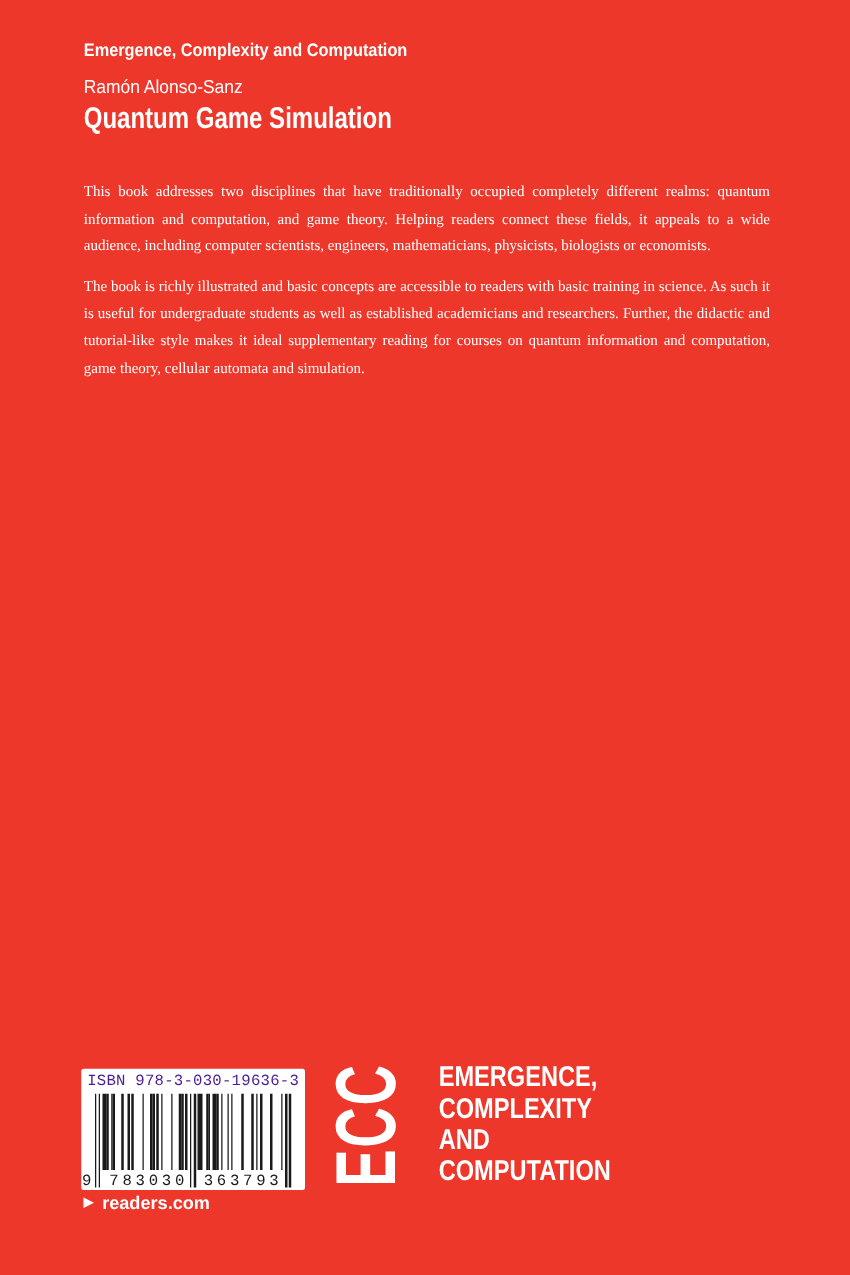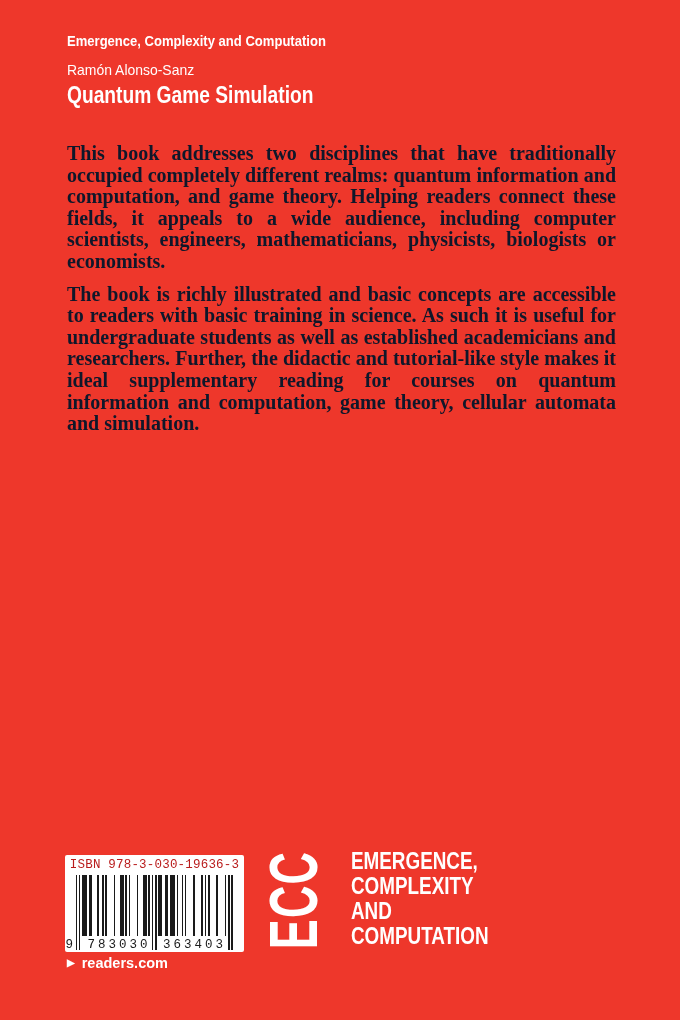--- a/index.html
+++ b/index.html
@@ -22,32 +22,31 @@
   }
   .book-title{
     position:absolute;left:67px;top:81px;margin:0;
     font-size:24px;font-weight:bold;color:#fff;
     transform:scaleX(0.80);transform-origin:0 0;white-space:nowrap;
   }
   
   .blurb{
     position:absolute;left:67px;top:143px;width:549px;
     font-family:"Liberation Serif","DejaVu Serif",serif;
-    font-size:20px;line-height:21.6px;color:#0f172a;
+    font-size:12px;line-height:21.6px;color:#ffffff;
     text-align:justify;
-    font-weight:bold;
   }
   .blurb p{margin:0 0 11px 0;}
   
   .barcode-box{
     position:absolute;left:65px;top:855px;width:179px;height:97px;
     background:#fff;border-radius:2px;
   }
   .isbn-label{
-    margin-top:4px;text-align:center;color:#b91c1c;
+    margin-top:4px;text-align:center;color:#4c1d95;
     font-family:"Liberation Mono","DejaVu Sans Mono",monospace;
     font-size:12.5px;letter-spacing:.2px;white-space:nowrap;line-height:1.1;
   }
   .barcode{
     position:relative;width:158px;height:75px;margin:2px auto 0;
     display:flex;align-items:flex-start;
   }
   .barcode i{display:block;flex:none;width:1.663px;height:61px;}
   .barcode i.b{background:#1a1a1a;}
   .barcode i.t{height:75px;}
@@ -92,21 +91,21 @@
   <div class="blurb">
     <p>This book addresses two disciplines that have traditionally occupied completely different realms: quantum information and computation, and game theory. Helping readers connect these fields, it appeals to a wide audience, including computer scientists, engineers, mathematicians, physicists, biologists or economists.</p>
     <p>The book is richly illustrated and basic concepts are accessible to readers with basic training in science. As such it is useful for undergraduate students as well as established academicians and researchers. Further, the didactic and tutorial-like style makes it ideal supplementary reading for courses on quantum information and computation, game theory, cellular automata and simulation.</p>
   </div>
 
   <div class="barcode-box">
     <div class="isbn-label">ISBN 978-3-030-19636-3</div>
     <div class="barcode">
       <span class="bdigit bd-0">9</span>
       <span class="bdigit bd-1">783030</span>
-      <span class="bdigit bd-2">363403</span>
+      <span class="bdigit bd-2">363793</span>
     <i class="b t"></i>
         <i class="t"></i>
         <i class="b t"></i>
         <i class=""></i>
         <i class="b "></i>
         <i class="b "></i>
         <i class="b "></i>
         <i class=""></i>
         <i class="b "></i>
         <i class="b "></i>

